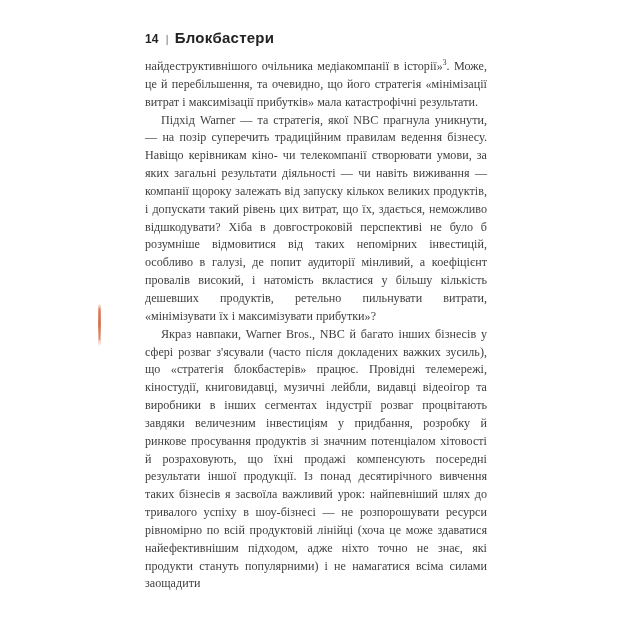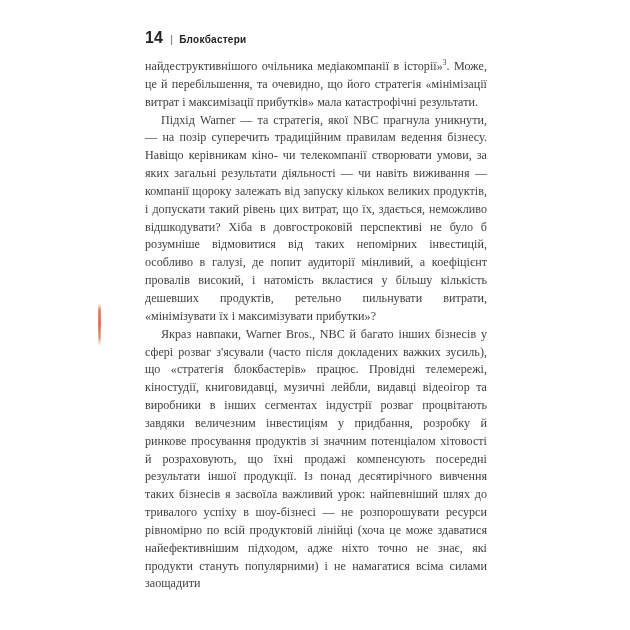--- a/index.html
+++ b/index.html
@@ -28,33 +28,33 @@
     align-items: baseline;
     gap: 0px;
     font-family: "Liberation Sans", "DejaVu Sans", sans-serif;
     font-size: 10.5px;
     letter-spacing: 0.2px;
     color: #232323;
     white-space: nowrap;
   }
   .rh-folio {
     font-weight: 700;
-    font-size: 16px;
+    font-size: 12px;
   }
   .rh-sep {
     margin: 0 6px 0 7px;
     color: #6d6d6d;
     font-weight: 400;
     font-size: 10.5px;
     position: relative;
     top: -0.5px;
   }
   .rh-title {
     font-weight: 700;
-    font-size: 10px;
+    font-size: 15px;
     letter-spacing: 0.25px;
   }
 
   
   .textblock {
     position: absolute;
     left: 145px;
     top: 58px;
     width: 342px;
   }

